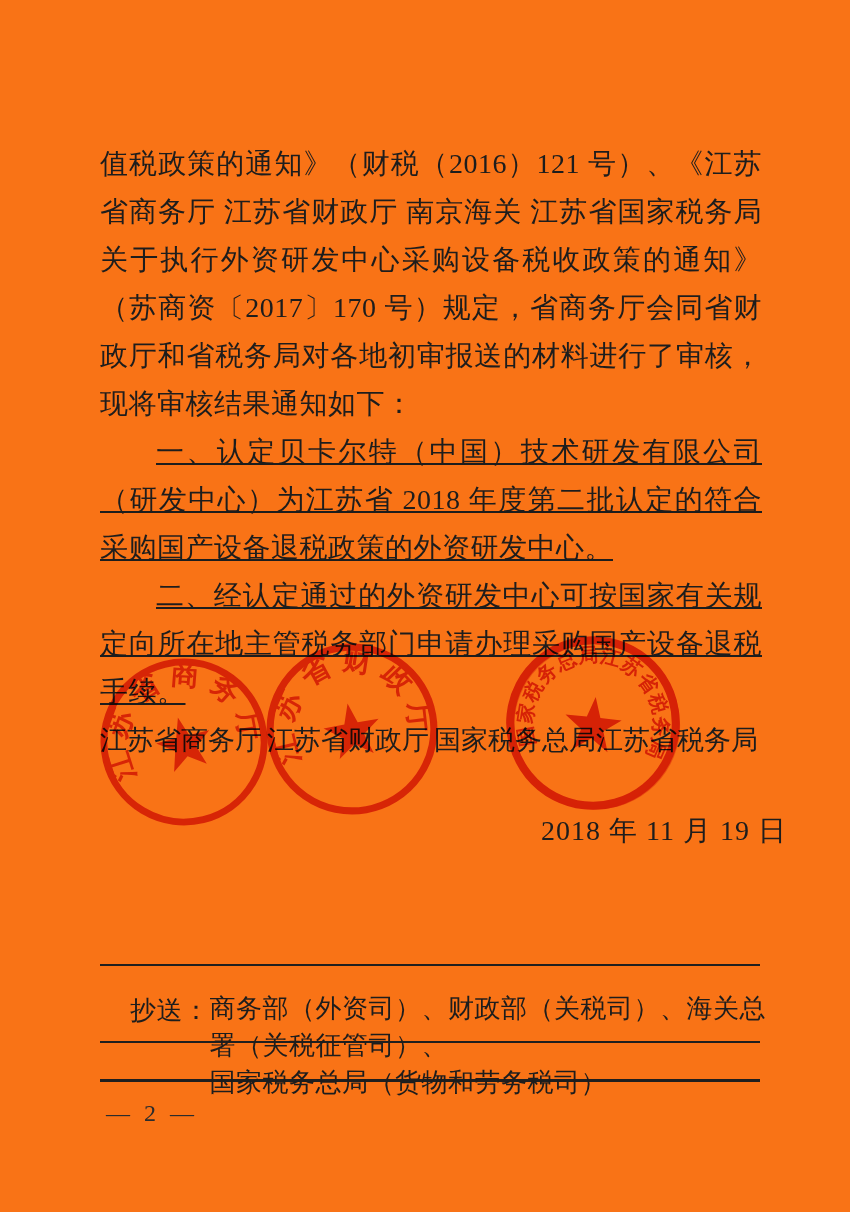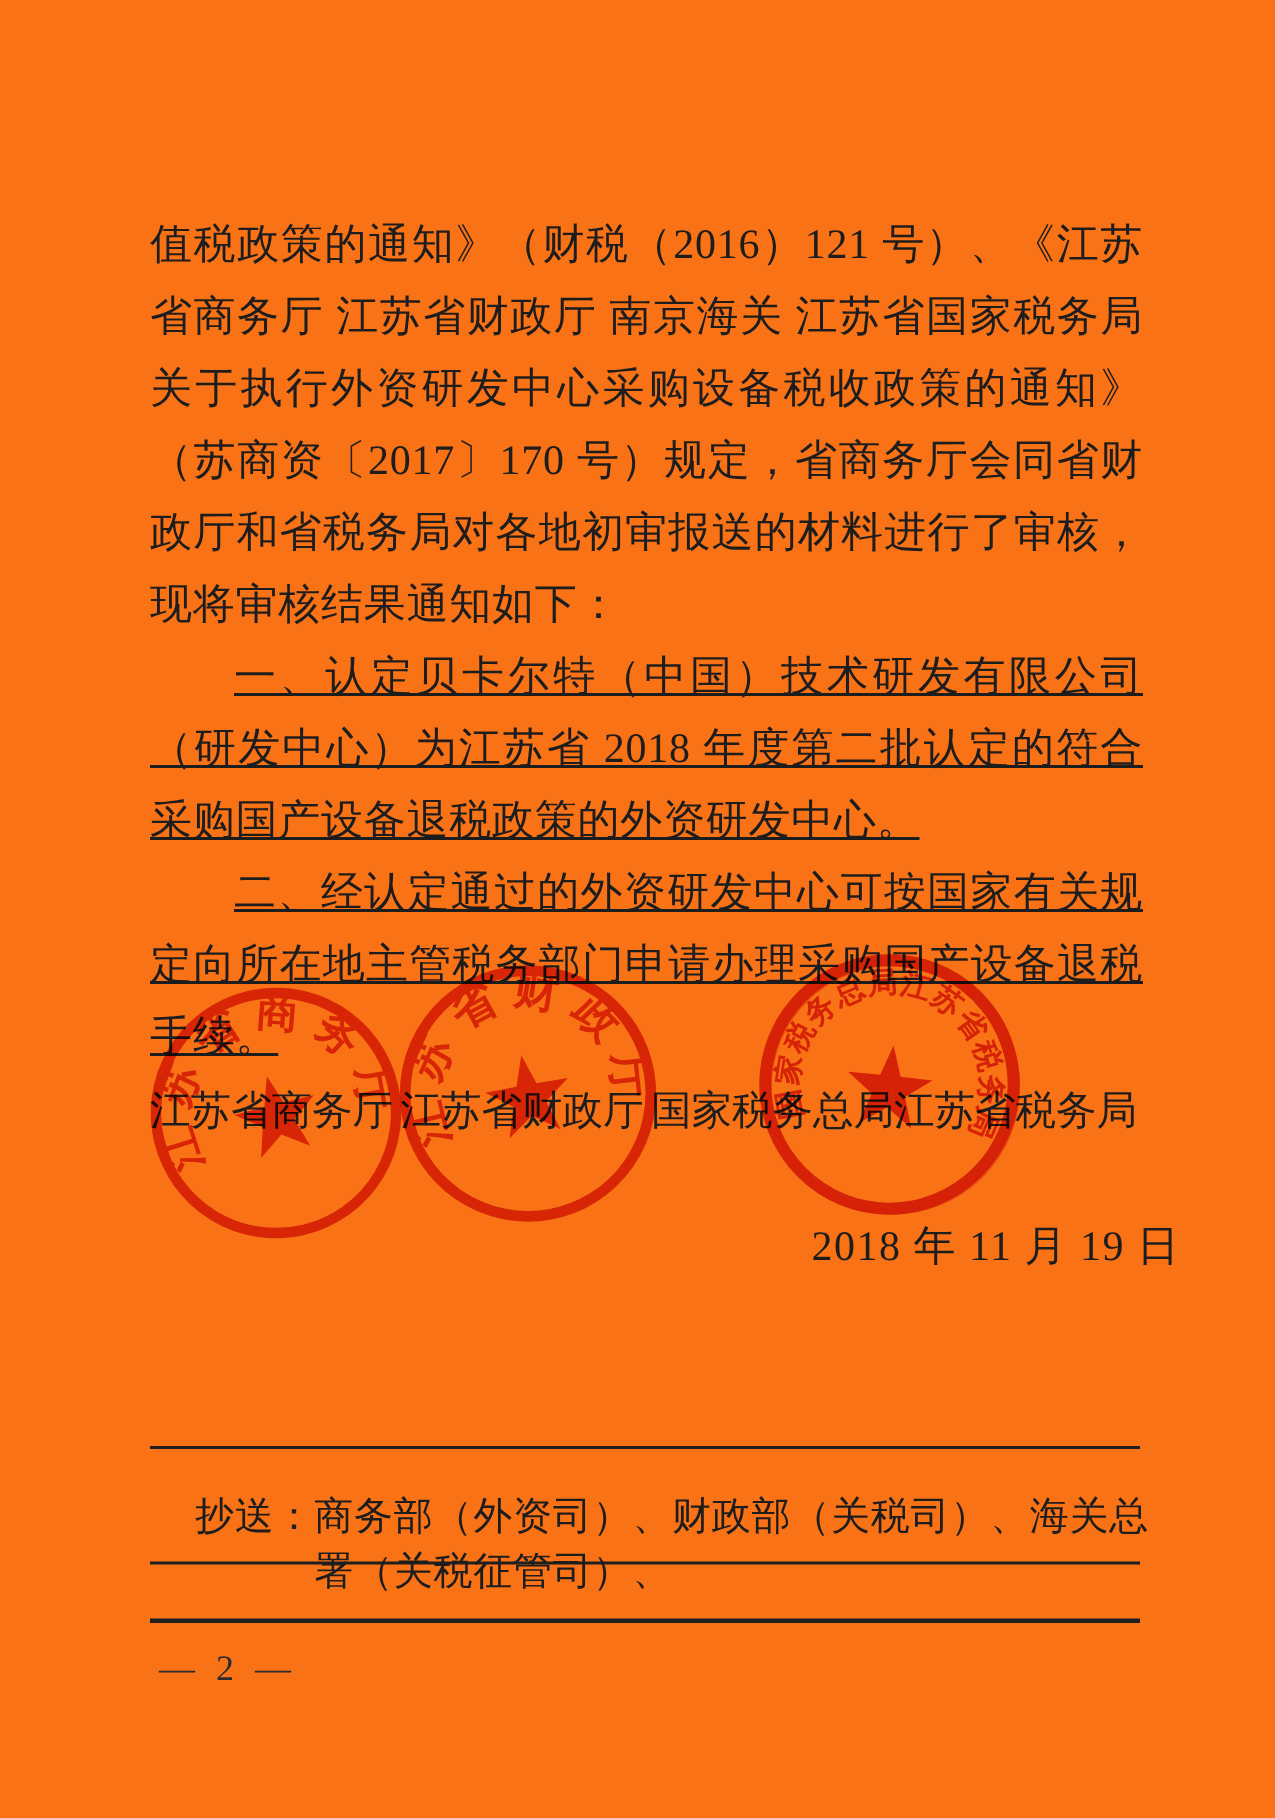--- a/index.html
+++ b/index.html
@@ -88,21 +88,21 @@
     left: 113px;
     top: 992px;
     width: 650px;
     display: flex;
     font-size: 26px;
     line-height: 37px;
     letter-spacing: 0.5px;
     margin-left: 17px;
   }
   .cc-label { flex: none; }
-  .cc-lines { flex: 1; }
+  .cc-lines { flex: 1; font-family: Liberation Mono, monospace; }
 
   .issuer-row {
     position: absolute;
     left: 113px;
     top: 1047px;
     width: 644px;
     display: flex;
     justify-content: space-between;
     font-size: 26px;
     letter-spacing: 1px;
@@ -171,19 +171,20 @@
   <div class="sig-date">2018 年 11 月 19 日</div>
 
   <div class="rule rule-1"></div>
   <div class="rule rule-2"></div>
   <div class="rule rule-3"></div>
 
   <div class="cc-block">
     <span class="cc-label">抄送：</span>
     <span class="cc-lines">
       <span>商务部（外资司）、财政部（关税司）、海关总署（关税征管司）、</span><br>
+      <span>国家税务总局（货物和劳务税司）</span>
     </span>
   </div>
 
 
   <div class="page-number">— 2 —</div>
 
 </div>
 
 </body></html>

